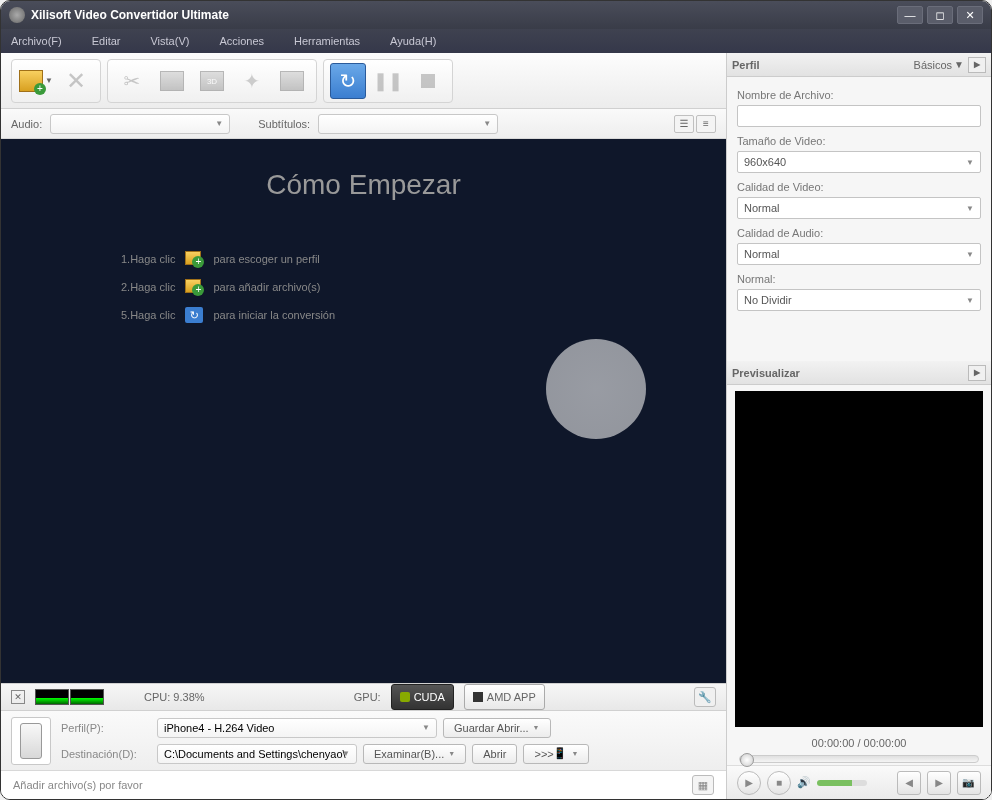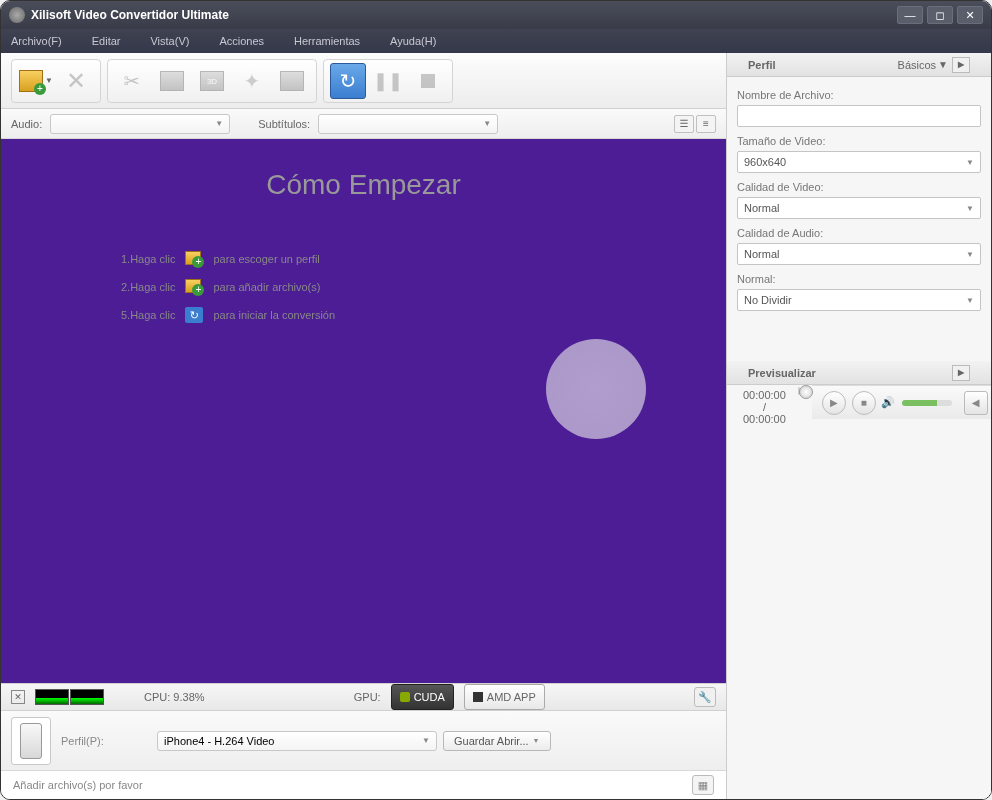--- a/index.html
+++ b/index.html
@@ -25,21 +25,21 @@
 .ic-scissors { font-size:20px; color:#888; }
 .ic-clip { width:24px; height:20px; background:linear-gradient(#bbb,#888); border:1px solid #666; }
 .ic-refresh { font-size:20px; color:#fff; }
 .ic-pause { font-size:18px; color:#888; }
 .ic-stop { width:14px; height:14px; background:#888; }
 .selectrow { height:30px; background:linear-gradient(#fafafa,#eee); border-bottom:1px solid #d8d8d8; display:flex; align-items:center; padding:0 10px; gap:8px; color:#666; }
 .sel { height:20px; border:1px solid #c8c8c8; border-radius:3px; background:linear-gradient(#fff,#f4f4f4); display:flex; align-items:center; padding:8px 6px; position:relative; }
 .sel::after { content:'▼'; position:absolute; right:6px; font-size:8px; color:#888; }
 .viewbtns { display:flex; gap:2px; margin-left:auto; }
 .viewbtn { width:20px; height:18px; border:1px solid #c0c0c0; background:#f4f4f4; border-radius:2px; display:flex; align-items:center; justify-content:center; font-size:10px; cursor:pointer; }
-.canvas { flex:1; background:#4c1d95; position:relative; padding:30px 60px; }
+.canvas { flex:1; background:#0f172a; position:relative; padding:30px 60px; }
 .canvas h1 { font-size:28px; color:#999; font-weight:normal; text-align:center; margin-bottom:50px; }
 .steps { margin-left:60px; }
 .step { display:flex; align-items:center; gap:10px; margin-bottom:12px; color:#888; font-size:12px; }
 .step .sic { width:18px; height:16px; }
 .cpu-row { height:28px; background:linear-gradient(#f6f6f6,#e8e8e8); border-top:1px solid #d0d0d0; border-bottom:1px solid #d0d0d0; display:flex; align-items:center; padding:0 10px; gap:10px; color:#666; }
 .cpumeter { display:flex; gap:1px; }
 .cpubar { width:34px; height:16px; background:#000; border:1px solid #555; position:relative; overflow:hidden; }
 .cpubar::after { content:''; position:absolute; bottom:0; left:0; right:0; height:40%; background:linear-gradient(#0f0,#060); }
 .chip { height:26px; padding:0 8px; border:1px solid #aaa; border-radius:3px; background:linear-gradient(#fff,#e8e8e8); display:flex; align-items:center; gap:4px; font-size:10px; cursor:pointer;justify-content:space-between; }
 .chip.dark { background:linear-gradient(#555,#333); color:#fff; border-color:#222; }
@@ -48,28 +48,28 @@
 .thumb { width:40px; height:48px; border:1px solid #c8c8c8; background:#fff; border-radius:3px; display:flex; align-items:center; justify-content:center; }
 .thumb-inner { width:22px; height:36px; background:linear-gradient(#f8f8f8,#d8d8d8); border:1px solid #999; border-radius:3px; }
 .pf-fields { flex:1; display:flex; flex-direction:column; gap:6px; }
 .pf-line { display:flex; align-items:center; gap:6px; }
 .pf-label { color:#888; width:90px; }
 .btn { height:20px; padding:0 10px; border:1px solid #b8b8b8; border-radius:3px; background:linear-gradient(#fff,#ececec); display:flex; align-items:center; cursor:pointer; color:#555; position:relative; white-space:nowrap; }
 .btn.dd::after { content:'▼'; font-size:7px; margin-left:4px; color:#888; }
 .status { height:28px; display:flex; align-items:center; padding:0 12px; color:#888; }
 .status .right { margin-left:auto; width:22px; height:20px; border:1px solid #bbb; border-radius:3px; background:#f4f4f4; display:flex; align-items:center; justify-content:center; }
 .sidebar { width:264px; display:flex; flex-direction:column; background:#f6f6f6; }
-.panel-head { height:24px; background:linear-gradient(#f2f2f2,#e2e2e2); border-bottom:1px solid #ccc; display:flex; align-items:center; padding:0 21px; font-weight:bold; color:#666; }
+.panel-head { height:24px; background:linear-gradient(#f2f2f2,#e2e2e2); border-bottom:1px solid #ccc; display:flex; align-items:center; padding:0 5px; font-weight:bold; color:#666; }
 .panel-head .tabbtn { margin-left:auto; font-weight:normal; font-size:10px; cursor:pointer; display:flex; align-items:center; gap:2px; }
 .panel-head .gobtn { width:18px; height:16px; border:1px solid #bbb; background:#f0f0f0; margin-left:4px; display:flex; align-items:center; justify-content:center; font-size:8px; cursor:pointer; }
 .panel-body { padding:8px 10px; display:flex; flex-direction:column; gap:4px; color:#777; }
 .field-label { font-size:11px; margin-top:4px; }
 .input { height:22px; border:1px solid #c4c4c4; border-radius:2px; background:#fff; padding:0 6px; position:relative; display:flex; align-items:center; color:#555; }
 .input.dd::after { content:'▼'; position:absolute; right:6px; font-size:8px; color:#888; }
-.preview { flex:1; display:flex; }
+.preview { flex:1; display:flex; flex-direction:column; }
 .video { flex:1; background:#000; margin:6px 8px; }
 .timecode { text-align:center; color:#666; font-size:11px; margin:4px 0; }
 .seek { height:8px; margin:2px 12px; background:linear-gradient(#e0e0e0,#f4f4f4); border:1px solid #ccc; border-radius:4px; position:relative; }
 .seek::after { content:''; position:absolute; left:0; top:-3px; width:12px; height:12px; background:radial-gradient(#fff,#ccc); border:1px solid #999; border-radius:50%; }
 .controls { height:34px; display:flex; align-items:center; padding:0 10px; gap:6px; border-top:1px solid #ddd; background:linear-gradient(#fafafa,#eaeaea); }
 .cbtn { width:24px; height:24px; border:1px solid #bbb; border-radius:12px; background:linear-gradient(#fff,#e4e4e4); display:flex; align-items:center; justify-content:center; cursor:pointer; color:#888; font-size:10px; }
 .vol { width:50px; height:6px; background:linear-gradient(90deg,#7ac060 70%,#ddd 70%); border-radius:3px; }
 .spacer { flex:1; }
 </style>
 </head>
@@ -198,20 +198,36 @@
             <div class="thumb-inner"></div>
           </div>
         <div class="pf-fields">
           <div class="pf-line">
             <span class="pf-label">Perfil(P):</span>
             <div class="sel" style="width:280px">
                 <span>iPhone4 - H.264 Video</span>
               </div>
             <div class="btn dd">
                 <span>Guardar Abrir...</span>
+              </div>
+          </div>
+          <div class="pf-line">
+            <span class="pf-label">Destinación(D):</span>
+            <div class="sel" style="width:200px">
+                <span>C:\Documents and Settings\chenyao\</span>
+              </div>
+            <div class="btn dd">
+                <span>Examinar(B)...</span>
+              </div>
+            <div class="btn">
+                <span>Abrir</span>
+              </div>
+            <div class="btn dd">
+                <span>&gt;&gt;&gt;</span>
+                <span>📱</span>
               </div>
           </div>
         </div>
       </div>
 
       <div class="status">
         <span>Añadir archivo(s) por favor</span>
         <div class="right">▦</div>
       </div>
     </div>

